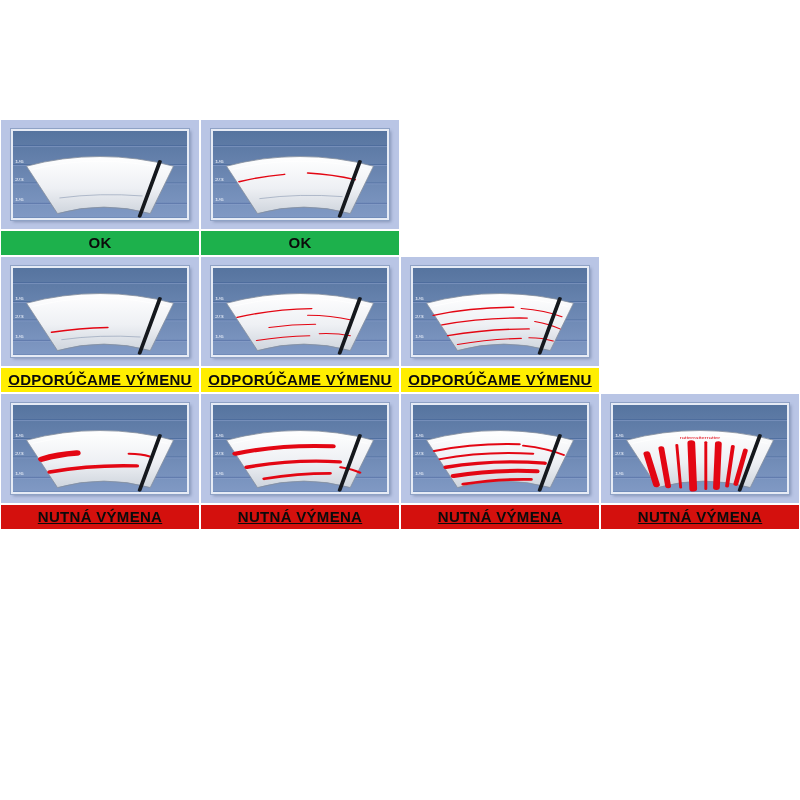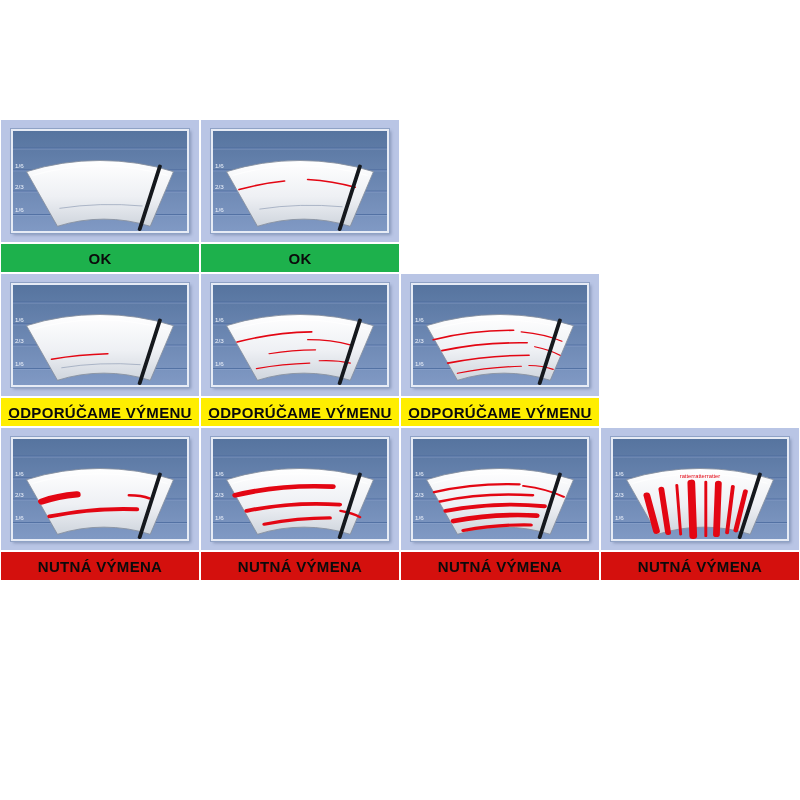--- a/index.html
+++ b/index.html
@@ -10,32 +10,32 @@
     --cell-bg:#b9c5e5;
     --panel-top:#5a78a8;
     --panel-bottom:#8099c4;
   }
   *{margin:0;padding:0;box-sizing:border-box;}
   html,body{width:800px;height:800px;background:#ffffff;overflow:hidden;
     font-family:"Liberation Sans", sans-serif;}
   .page{position:relative;width:800px;height:800px;background:#fff;}
   .sheet{position:absolute;top:120px;left:1px;}
   .row{display:flex;gap:2px;margin-bottom:2px;}
-  .cell{width:198px;height:152px;background:var(--cell-bg);display:flex;flex-direction:column;}
+  .cell{width:198px;height:135px;background:var(--cell-bg);display:flex;flex-direction:column;}
   .imgarea{height:148px;padding:9px 10px;}
   .panel{position:relative;width:100%;height:100%;
     border:2px solid #e6ebf5;outline:1px solid #8fa2c6;
     box-shadow:2px 2px 3px rgba(40,60,100,.35);
     background:var(--panel-top);}
   .panel svg{position:absolute;inset:0;width:100%;height:100%;display:block;}
   .statusbar{height:37px;border-top:2px solid #ffffff;display:flex;align-items:center;justify-content:center;
     font-weight:bold;font-size:15px;color:#0b0b0b;letter-spacing:.3px;}
   .lab-ok{background:var(--ok-green);}
   .lab-warn{background:var(--warn-yellow);text-decoration:underline;}
-  .lab-alert{background:var(--alert-red);}
+  .lab-alert{background:var(--alert-red);text-decoration:underline;}
   
   .stripe path{stroke:#3f5e95;stroke-width:1;opacity:.9;fill:none;}
   .stripeL path{stroke:#96abd4;stroke-width:1;opacity:.65;fill:none;}
   .scale{fill:#eef3fc;font-size:6.5px;font-family:"Liberation Sans",sans-serif;}
   .st{stroke:var(--streak-red);fill:none;stroke-linecap:round;}
   .faint{stroke:#8e9cb4;stroke-width:.9;fill:none;opacity:.85;}
   .w15{stroke-width:1.5}.w2{stroke-width:2}.w25{stroke-width:2.5}.w3{stroke-width:3}
   .w4{stroke-width:4}.w5{stroke-width:5}.w6{stroke-width:6}.w7{stroke-width:7}.w8{stroke-width:8}
   .chatter{fill:var(--streak-red);font-size:6px;font-family:"Liberation Sans",sans-serif;}
 </style>

